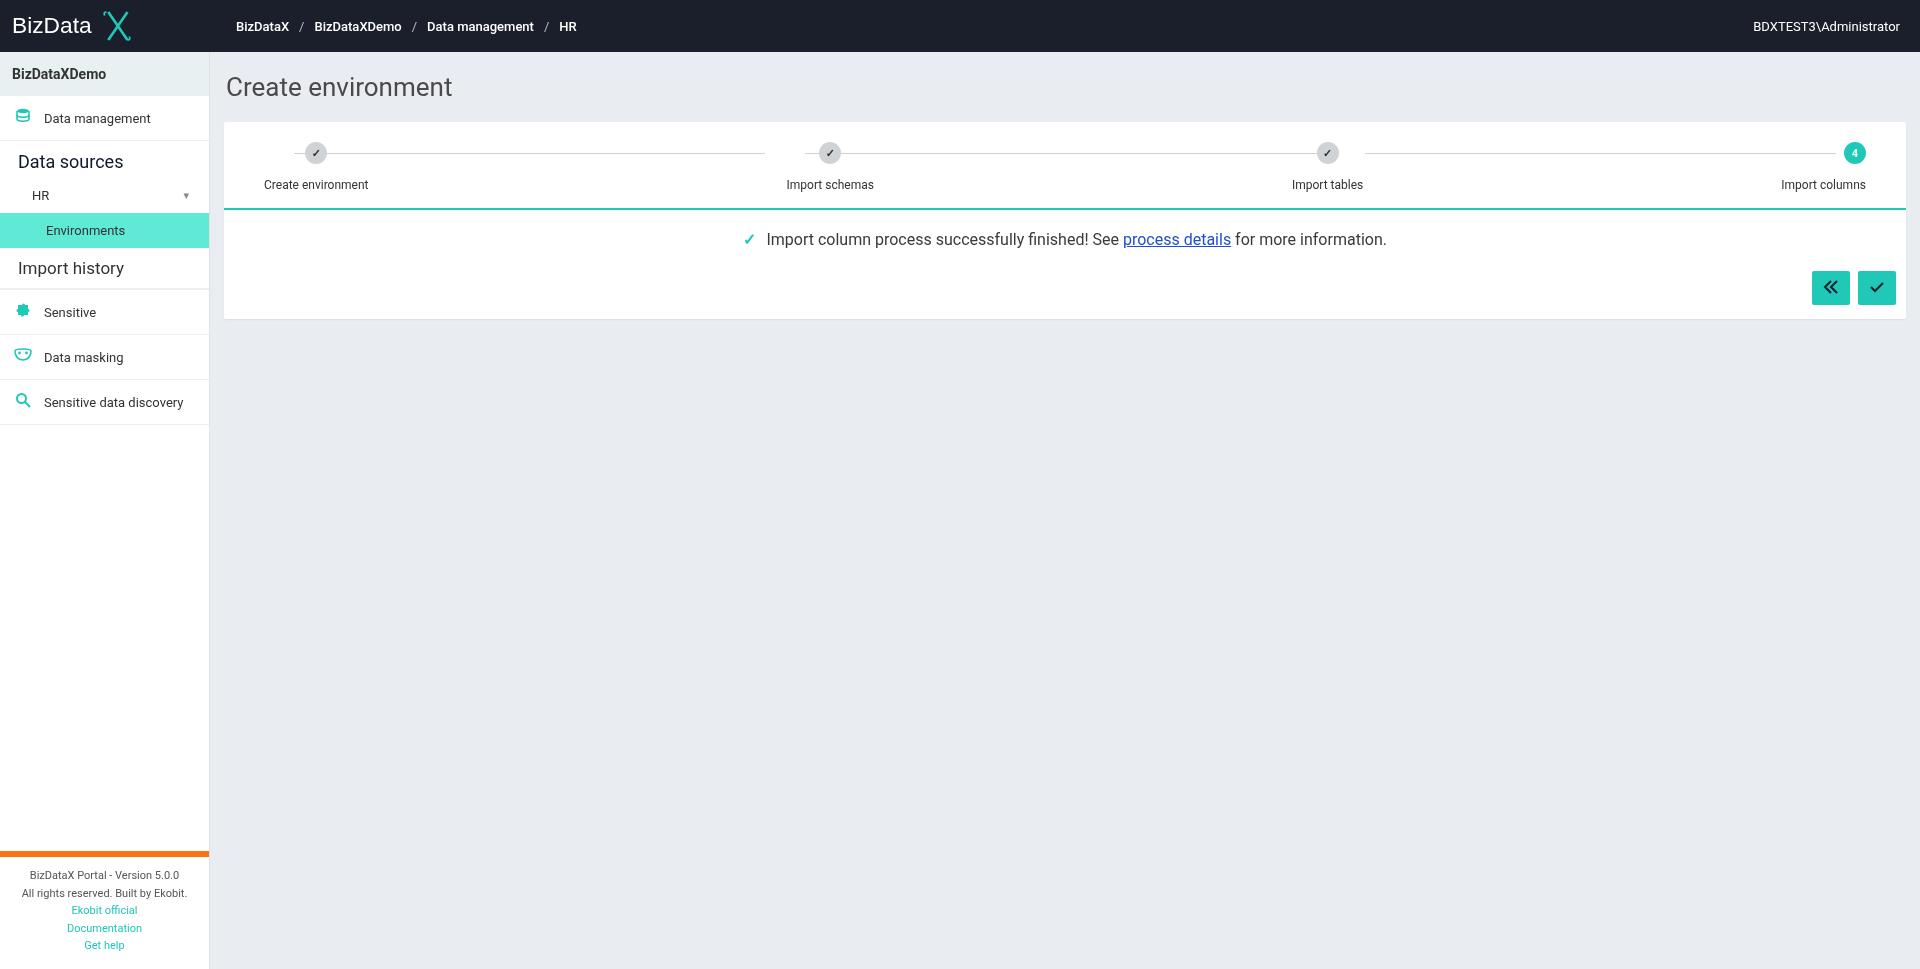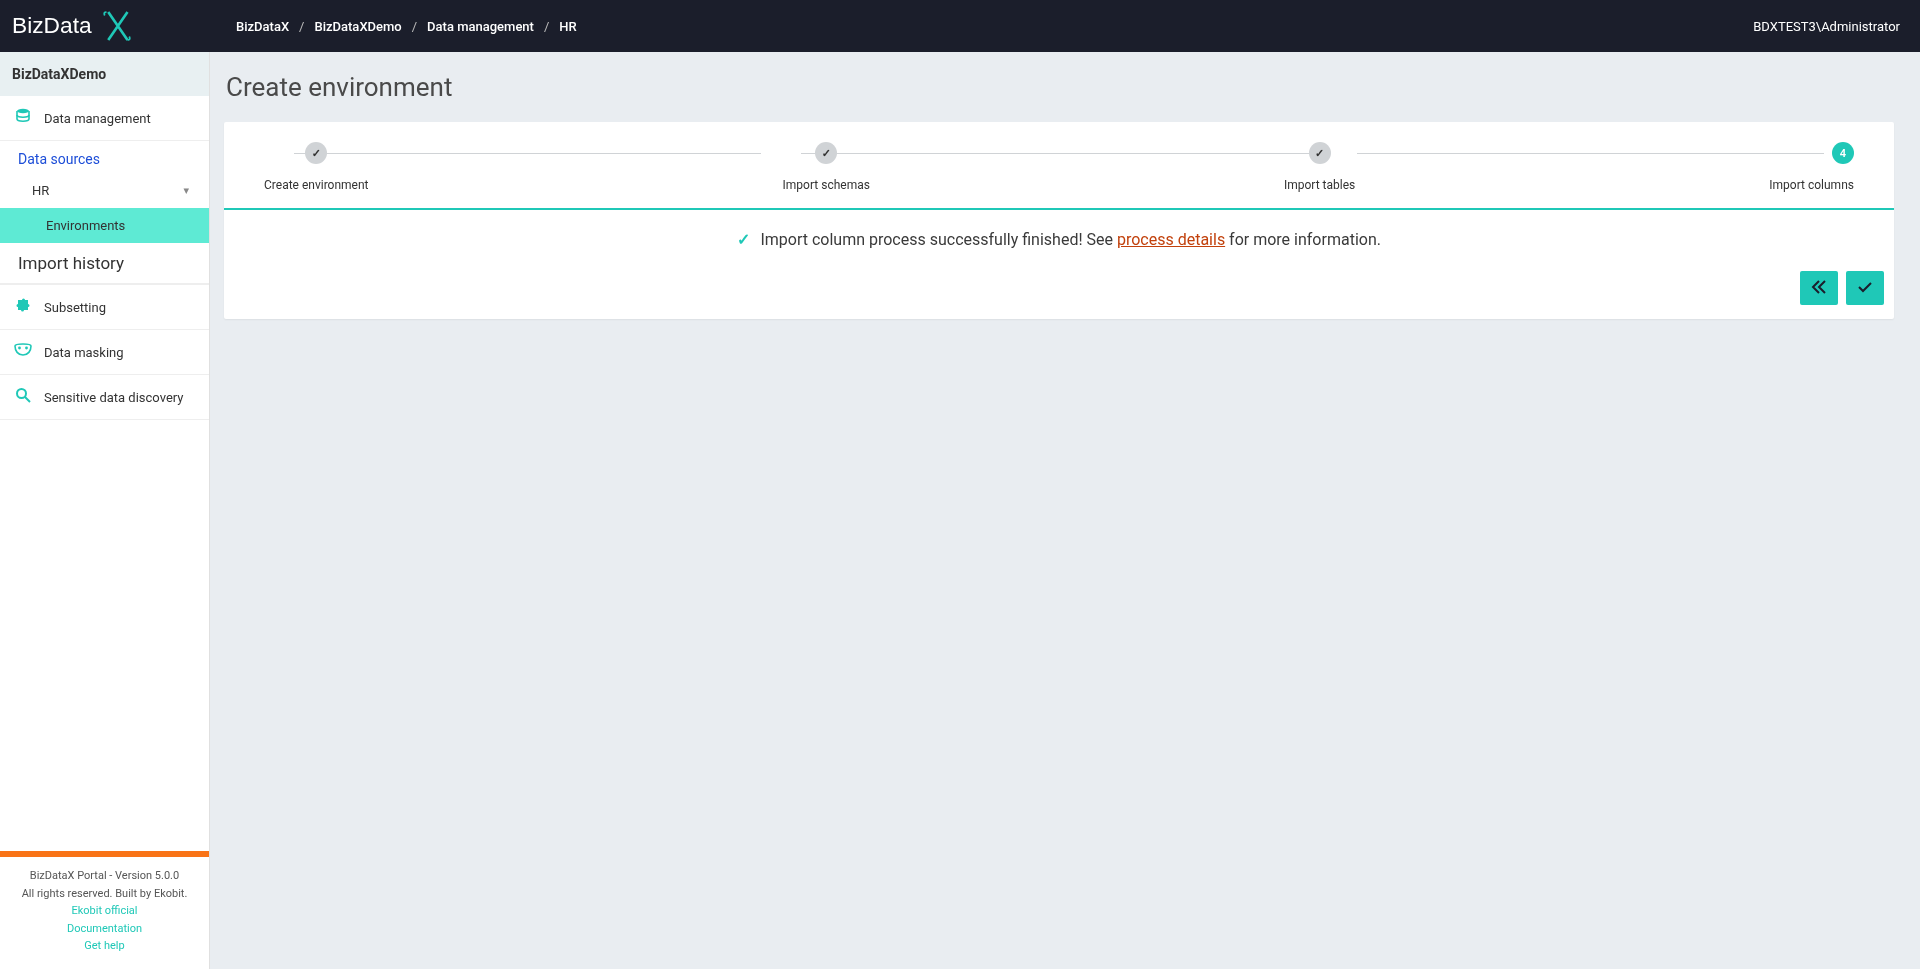--- a/index.html
+++ b/index.html
@@ -75,22 +75,22 @@
   color: #333;
   border-bottom: 1px solid #eee;
   cursor: pointer;
 }
 .nav-item.active-section {
   background: #fff;
 }
 .nav-item .icon { color: #1fc8b7; width: 18px; text-align: center; font-size: 15px; }
 .nav-sub-label {
   padding: 10px 18px 6px;
-  font-size: 14px;
-  color: #1d4ed8;
+  font-size: 18px;
+  color: #0f172a;
 }
 .nav-sub-item {
   display: flex;
   align-items: center;
   justify-content: space-between;
   padding: 10px 20px 10px 32px;
   font-size: 13px;
   color: #333;
   cursor: pointer;
 }
@@ -115,21 +115,21 @@
   padding: 10px 13px 14px;
   font-size: 11px;
   color: #555;
   line-height: 1.6;
 }
 .sidebar-footer a { color: #1fc8b7; text-decoration: none; display: block; }
 
 
 .main {
   flex: 1;
-  padding: 18px 26px 14px 14px;
+  padding: 18px 14px 14px 14px;
   overflow: auto;
 }
 .page-title {
   font-size: 26px;
   font-weight: 400;
   color: #4a4a4a;
   margin: 2px 0 20px 2px;
 }
 .card {
   background: #fff;
@@ -160,21 +160,21 @@
 }
 
 
 .msg-row {
   padding: 20px 10px 22px;
   text-align: center;
   font-size: 16px;
   color: #3a3a3a;
 }
 .msg-row .chk { color: #1fc8b7; margin-right: 6px; font-weight: bold; }
-.msg-row a { color: #c2410c; text-decoration: underline; }
+.msg-row a { color: #1d4ed8; text-decoration: underline; }
 
 
 .btn-row {
   display: flex;
   justify-content: flex-end;
   gap: 8px;
   padding: 0 10px 14px;
 }
 .btn {
   background: #1fc8b7;
@@ -266,21 +266,21 @@
     </div>
 
     <div class="nav-sub-plain">Import history</div>
 
     <div class="nav-item top-border">
       <span class="icon">
         <svg width="16" height="16" viewBox="0 0 16 16">
             <path d="M3 3h4a1.5 1.5 0 1 1 3 0h3v4a1.5 1.5 0 1 1 0 3v3H9a1.5 1.5 0 1 1-3 0H3v-3a1.5 1.5 0 1 1 0-3V3z" fill="#1fc8b7"></path>
           </svg>
       </span>
-      <span>Subsetting</span>
+      <span>Sensitive</span>
     </div>
 
     <div class="nav-item">
       <span class="icon">
         <svg width="18" height="16" viewBox="0 0 18 16">
             <path d="M1 4c0-1 2-2 8-2s8 1 8 2c0 5-3 9-8 9S1 9 1 4z" fill="none" stroke="#1fc8b7" stroke-width="1.6"></path>
             <circle cx="5.5" cy="6" r="1.4" fill="#1fc8b7"></circle>
             <circle cx="12.5" cy="6" r="1.4" fill="#1fc8b7"></circle>
           </svg>
       </span>

